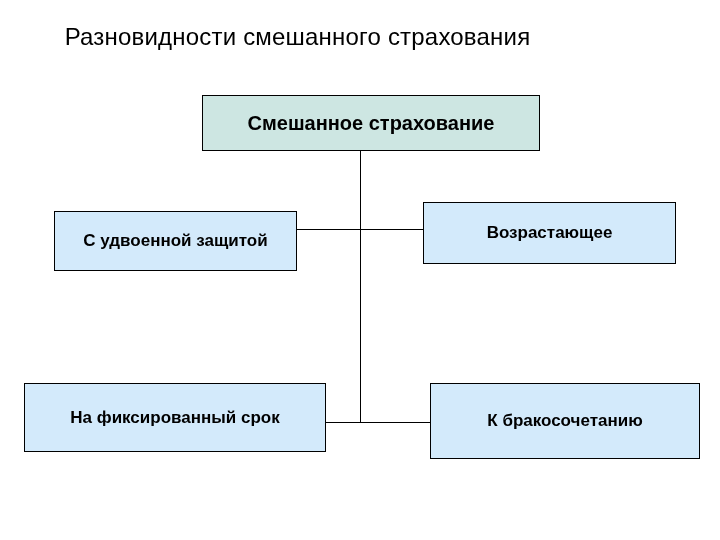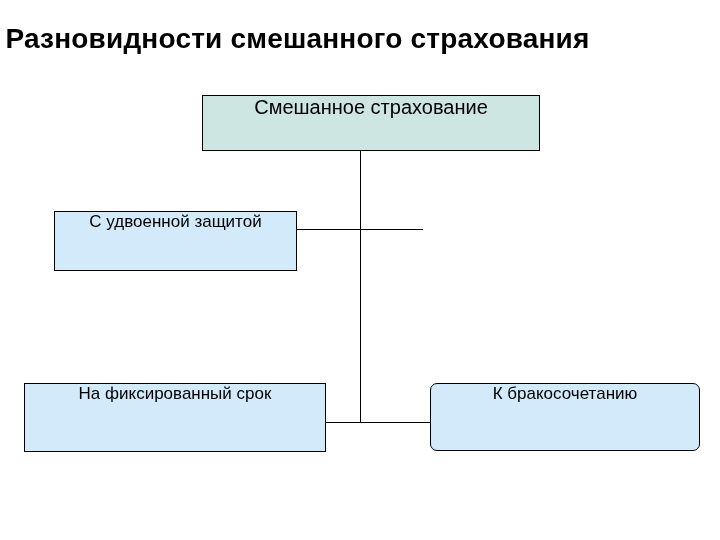--- a/index.html
+++ b/index.html
@@ -7,46 +7,47 @@
     width: 720px; height: 540px;
     background: var(--background, #ffffff);
     font-family: "Liberation Sans", sans-serif;
     position: relative; overflow: hidden;
   }
   .slide { position: absolute; left: 0; top: 0; width: 720px; height: 540px; }
 
   .title {
     position: absolute; left: 0; top: 23px; width: 595px;
     text-align: center;
-    font-size: 28px; font-weight: bold;
+    font-size: 24px; font-weight: normal;
     color: var(--text, #000);
     letter-spacing: 0.2px;
   }
 
   .box {
     position: absolute; box-sizing: border-box;
     border: 1px solid var(--border, #000);
-    display: flex; align-items: flex-start; justify-content: center;
+    display: flex; align-items: center; justify-content: center;
     text-align: center;
     color: var(--text, #000);
     line-height: 1.15;
+    font-weight: bold;
   }
   .root-box {
     left: 202px; top: 95px; width: 338px; height: 56px;
     background: var(--root-fill, #cde6e2);
     font-size: 20px;
   }
   .child-box {
     background: var(--child-fill, #d3eafb);
     font-size: 17px;
   }
   .child-1 { left: 54px;  top: 203px; width: 243px; height: 60px; margin-top: 8px; }
   .child-2 { left: 423px; top: 202px; width: 253px; height: 62px; }
   .child-3 { left: 24px;  top: 383px; width: 302px; height: 69px; }
-  .child-4 { left: 430px; top: 383px; width: 270px; height: 68px; border-radius: 7px; }
+  .child-4 { left: 430px; top: 383px; width: 270px; height: 76px; }
 
   .line { position: absolute; background: var(--border, #000); }
   .line-vertical     { left: 360px; top: 151px; width: 1px;   height: 271px; }
   .line-rail-top     { left: 297px; top: 229px; width: 126px; height: 1px; }
   .line-rail-bottom  { left: 293px; top: 422px; width: 137px; height: 1px; }
 </style>
 </head>
 <body style="--background: #ffffff; --root-fill: #cde6e2; --child-fill: #d3eafb; --border: #000000; --text: #000000;">
 
 <div class="slide">
@@ -58,20 +59,23 @@
   <div class="line line-rail-bottom"></div>
 
   <div class="box root-box">
     <span>Смешанное страхование</span>
   </div>
 
   <div class="box child-box child-1">
     <span>С удвоенной защитой</span>
   </div>
 
+  <div class="box child-box child-2">
+    <span>Возрастающее</span>
+  </div>
 
   <div class="box child-box child-3">
     <span>На фиксированный срок</span>
   </div>
 
   <div class="box child-box child-4">
     <span>К бракосочетанию</span>
   </div>
 
 </div>

